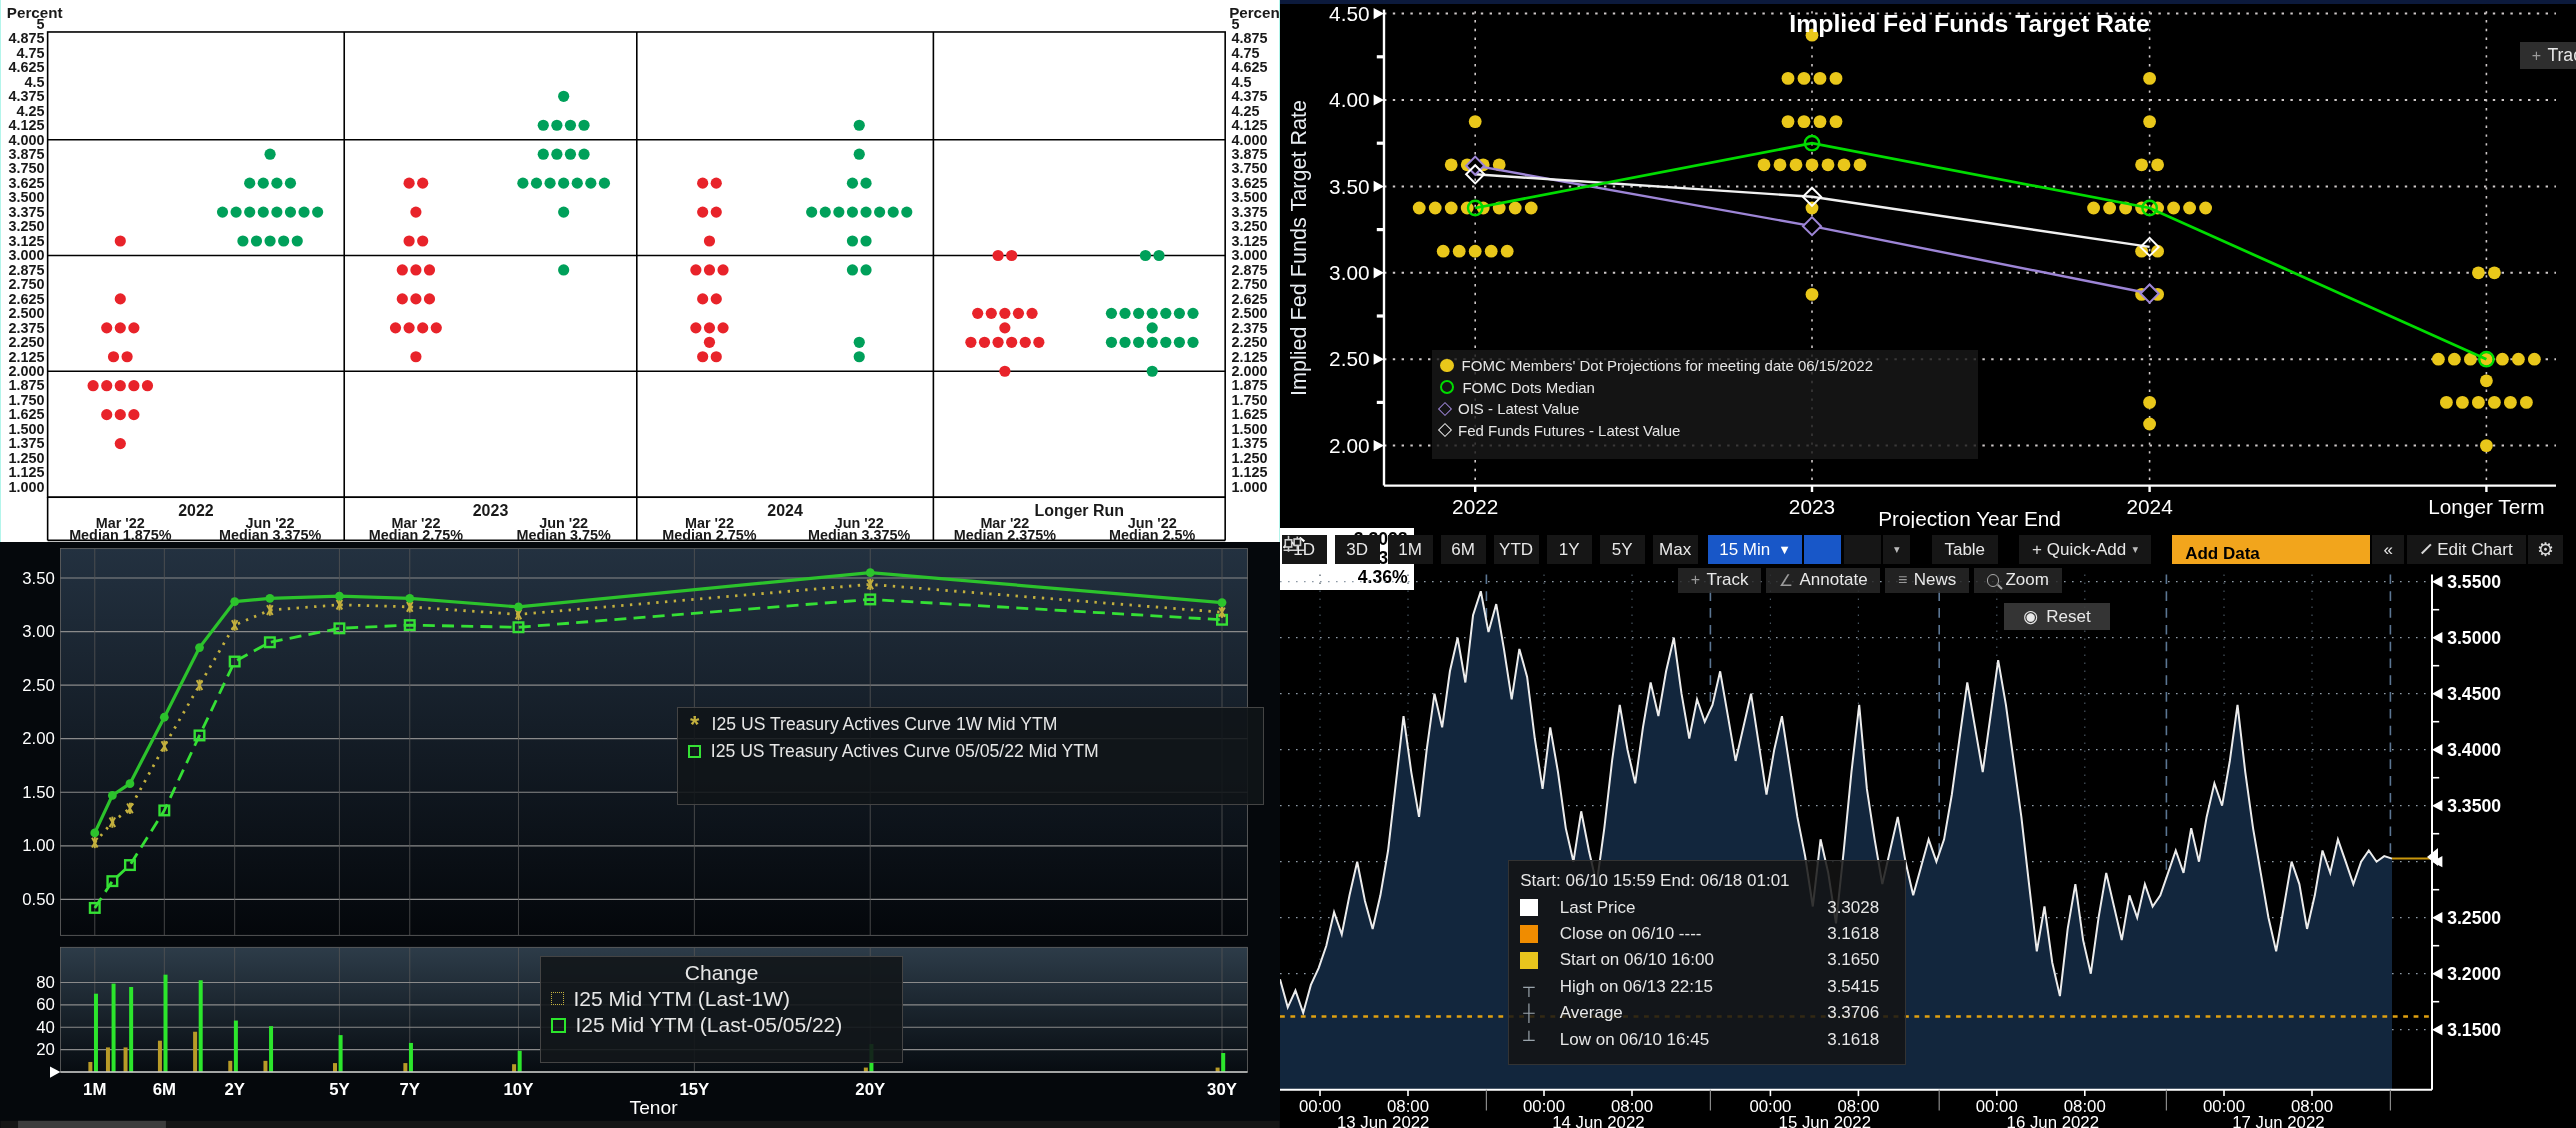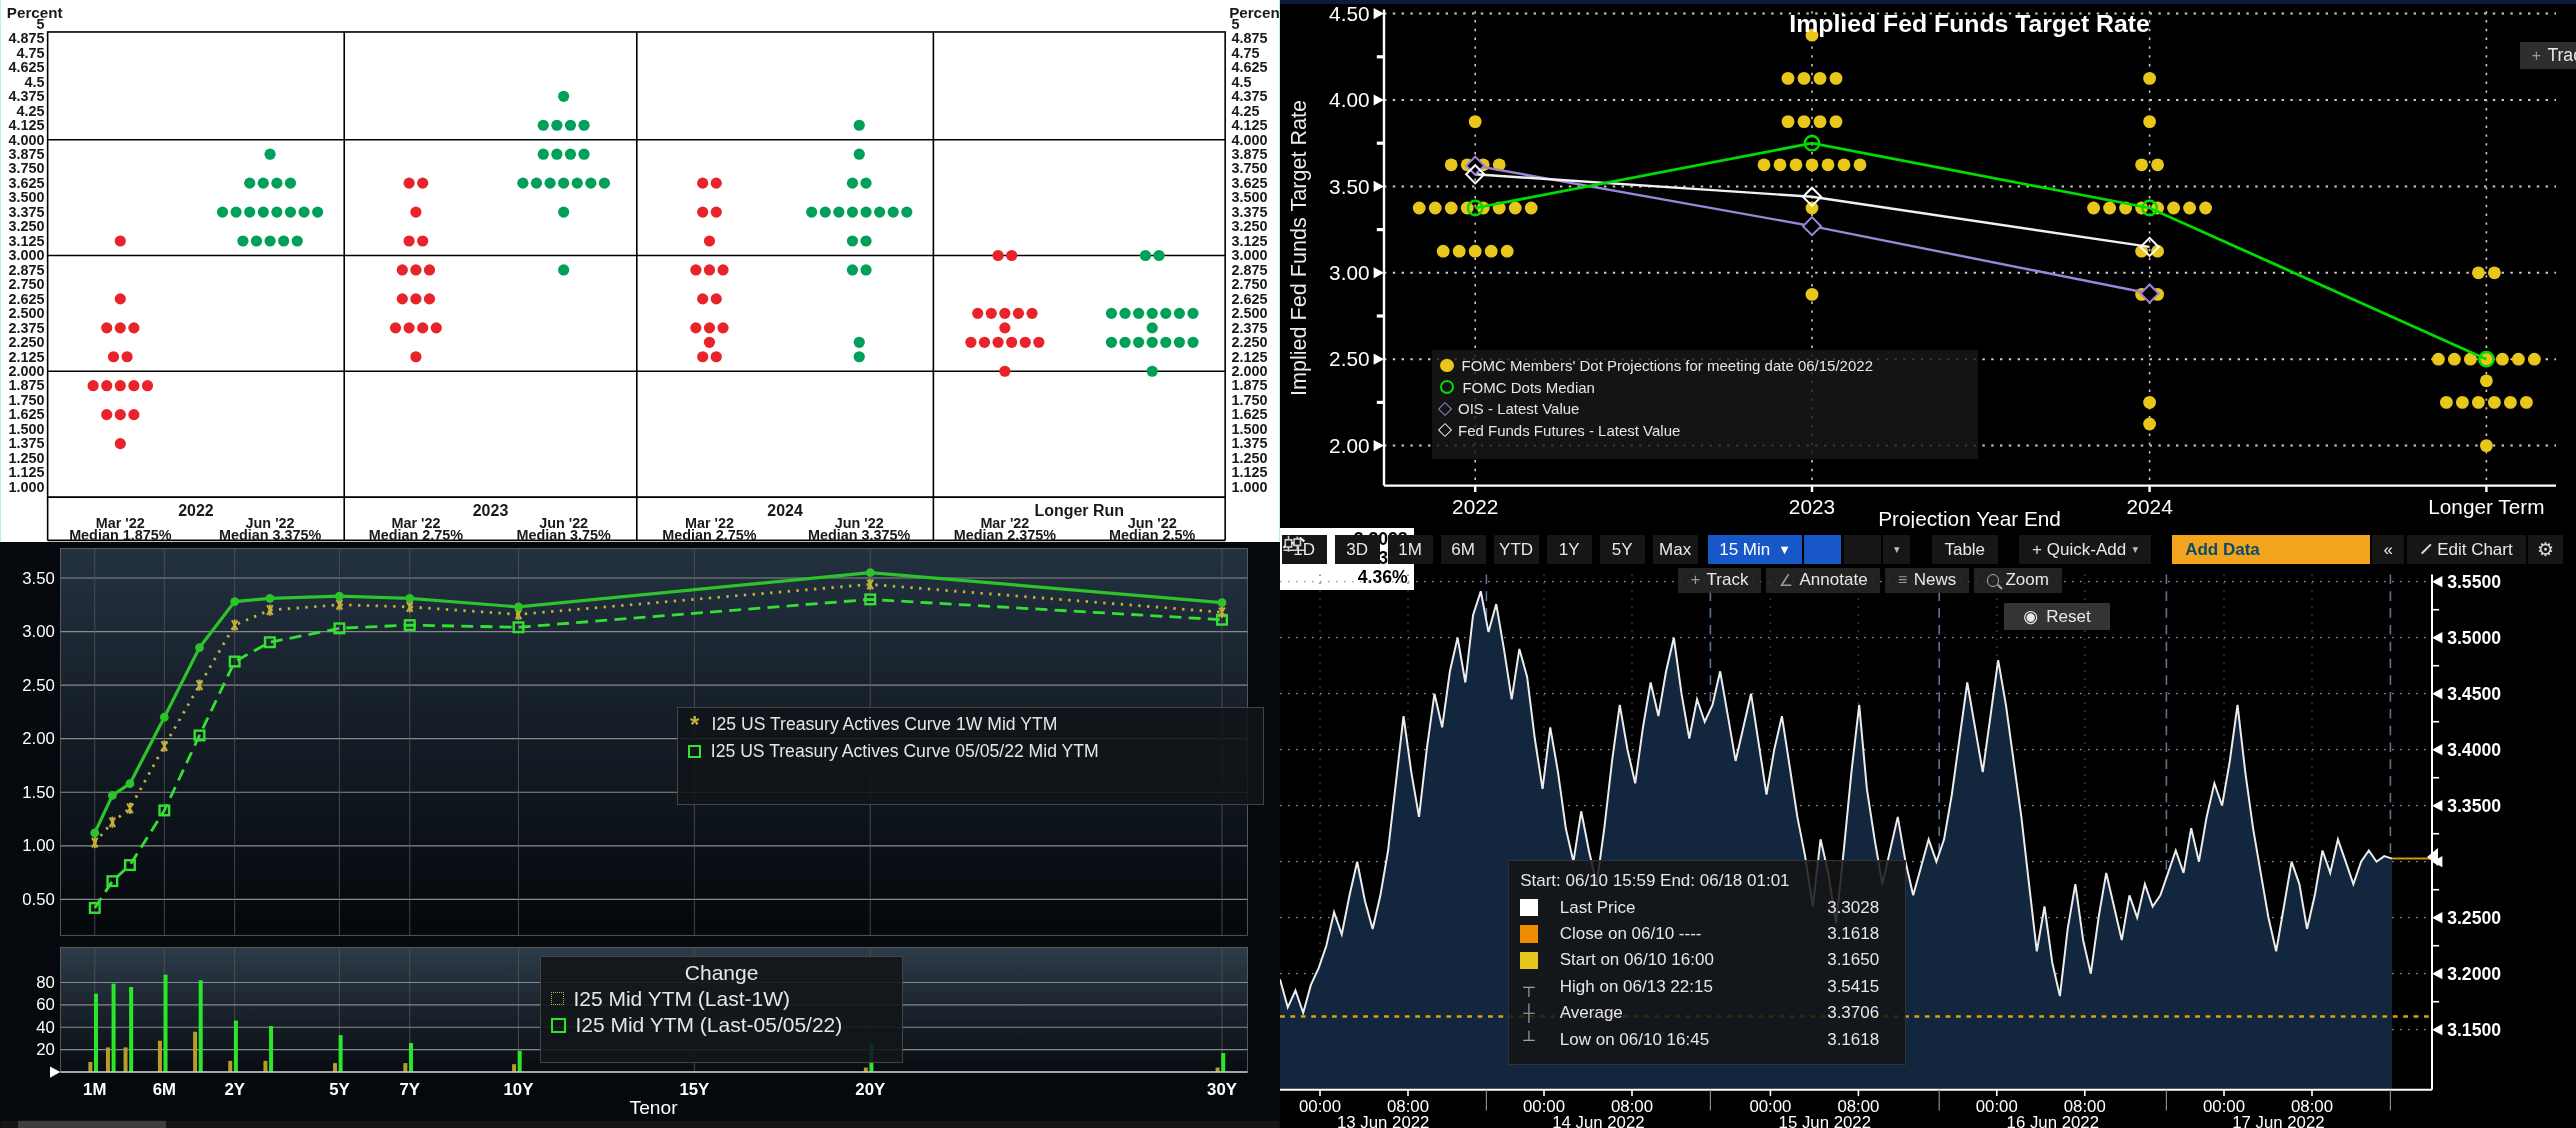--- a/index.html
+++ b/index.html
@@ -52,21 +52,21 @@
   .tab{width:45px;display:flex;align-items:center;justify-content:center;background:#161616;cursor:pointer;}
   .interval-btn{display:flex;align-items:center;gap:8px;background:#1857c8;color:#fff;
     padding:0 11.2px;margin-left:8px;cursor:pointer;font-weight:normal;}
   .interval-btn .chev{font-size:12.8px;}
   .icon-btn{display:flex;align-items:center;justify-content:center;background:#161616;width:37px;cursor:pointer;}
   .icon-btn.blue{background:#1857c8;}
   .icon-btn.small{width:27px;font-size:11.2px;color:#bbb;}
   .txt-btn{display:flex;align-items:center;background:#161616;padding:0 12.8px;cursor:pointer;white-space:nowrap;}
   .txt-btn .plus{margin-right:4.8px;color:#ddd;}
   .txt-btn .chev{font-size:11.2px;margin-left:6.4px;color:#bbb;}
-  .add-data{display:flex;align-items:center;background:#f2a51c;color:#0c4a6e;font-weight:bold;
+  .add-data{display:flex;align-items:flex-end;background:#f2a51c;color:#000000;font-weight:bold;
     padding:0 12.8px;width:172px;cursor:text;}
   .collapse{display:flex;align-items:center;justify-content:center;width:32px;background:#161616;cursor:pointer;}
   .gearbox{display:flex;align-items:center;justify-content:center;width:35px;background:#161616;
     color:#ddd;font-size:19px;cursor:pointer;}
   .br-row2{position:absolute;left:398px;top:40px;display:flex;gap:4.8px;z-index:6;}
   .br-row2 .tbtn{font-size:17px;padding:2.4px 12.8px;background:rgba(40,40,40,.85);}
   .reset-btn{position:absolute;left:724px;top:75px;width:106px;height:27px;display:flex;align-items:center;
     justify-content:center;gap:8px;background:rgba(58,58,58,.9);color:#e8e8e8;font-size:17px;z-index:6;cursor:pointer;}
 
   

